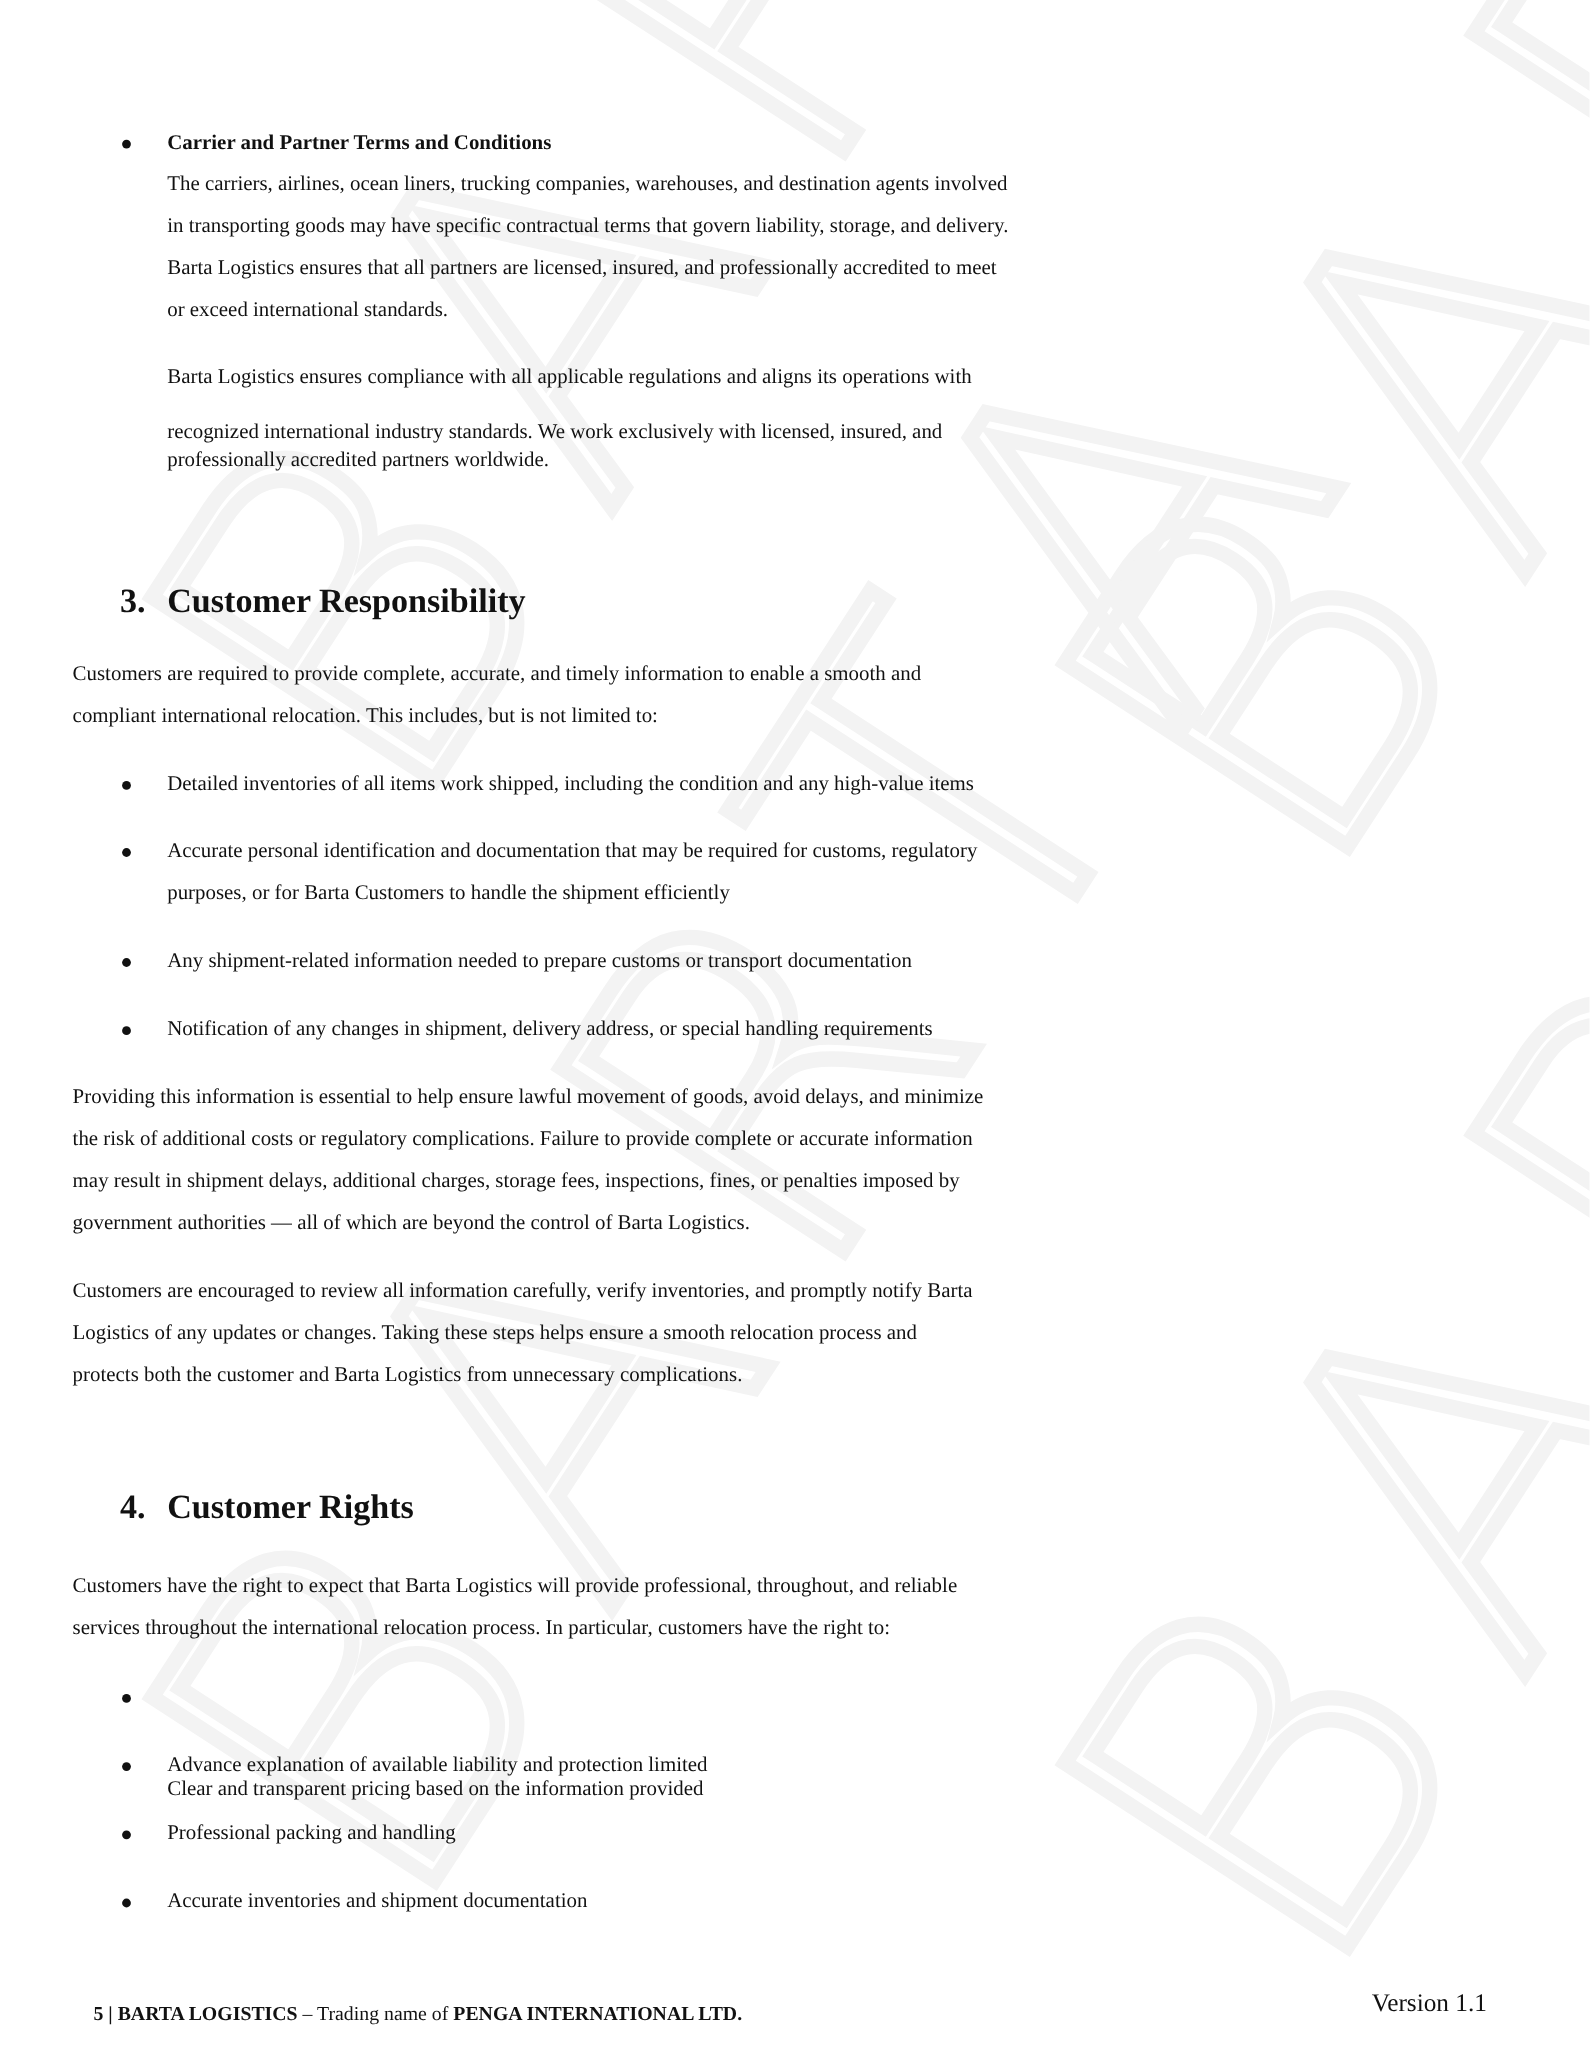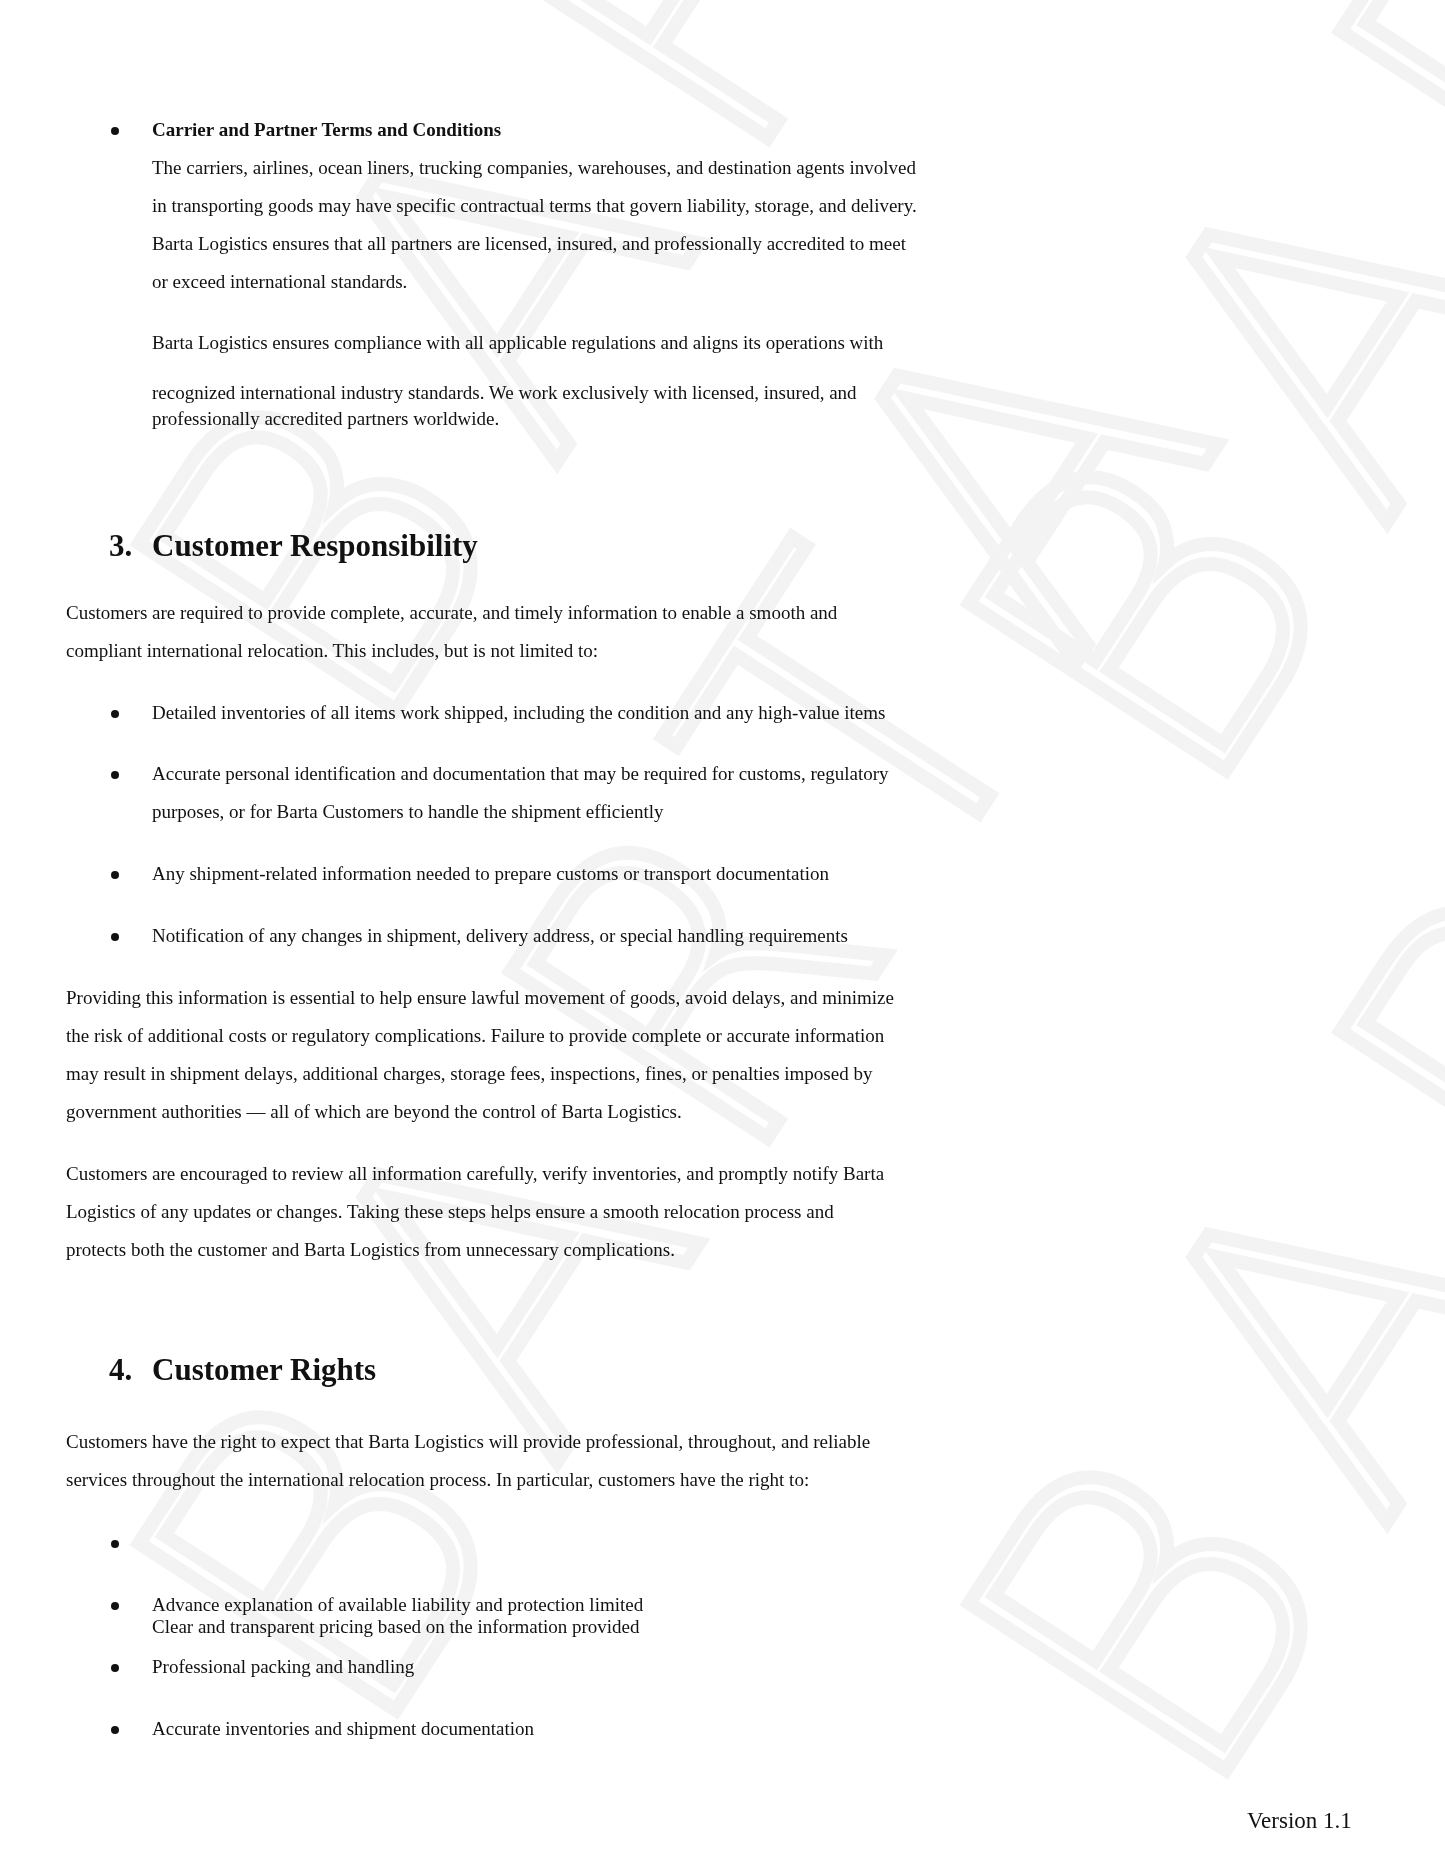--- a/index.html
+++ b/index.html
@@ -97,15 +97,18 @@
     <span class="bullet" style="left:111px; top:1602px;"></span>
     <div class="line" style="left:152px; top:1586px;">Advance explanation of available liability and protection limited</div>
 
     <span class="bullet" style="left:111px; top:1664px;"></span>
     <div class="line" style="left:152px; top:1648px;">Professional packing and handling</div>
 
     <span class="bullet" style="left:111px; top:1726px;"></span>
     <div class="line" style="left:152px; top:1710px;">Accurate inventories and shipment documentation</div>
   </div>
 
+  <div class="footer" style="left:85px; top:1820px;">
+    <b>5</b><b style="white-space:pre;"> | </b><b>BARTA LOGISTICS</b><span style="white-space:pre;"> – </span><span style="white-space:pre;">Trading name of </span><b>PENGA INTERNATIONAL LTD.</b>
+  </div>
   <div class="version" style="left:1247px; top:1808px;">Version 1.1</div>
 
 </div>
 
 </body></html>

